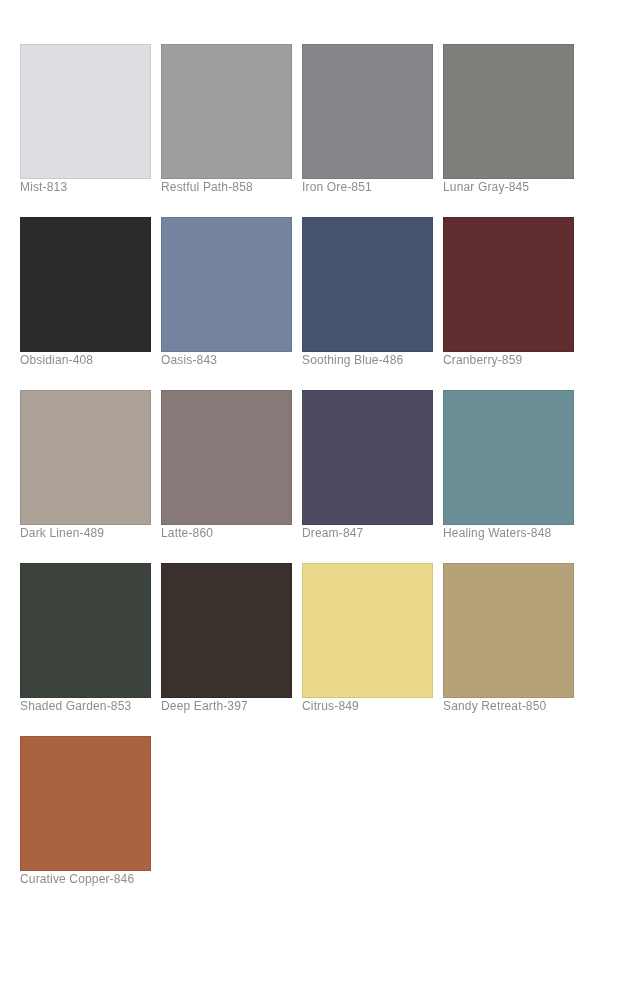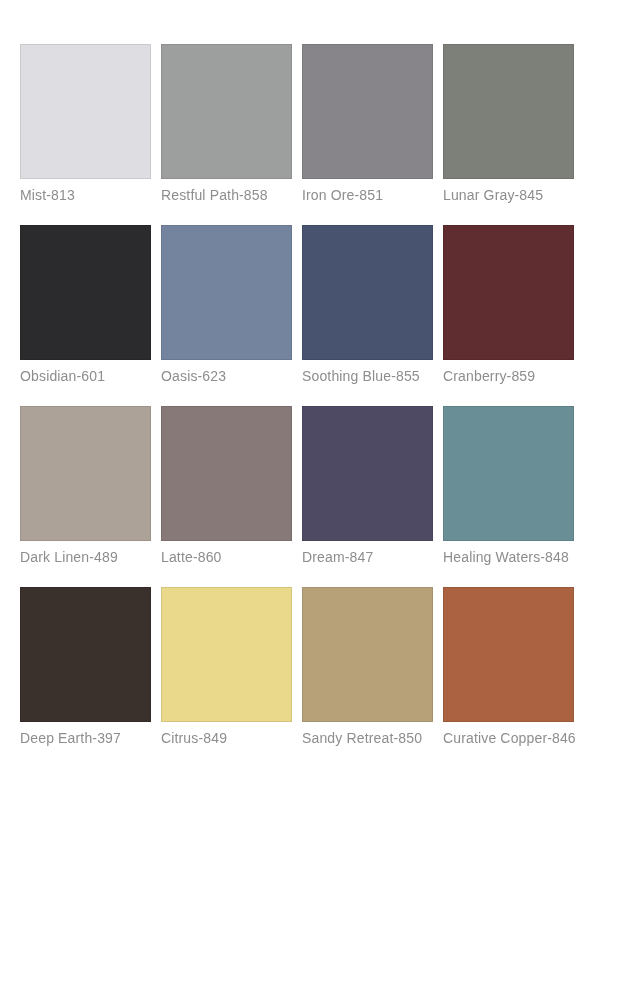--- a/index.html
+++ b/index.html
@@ -29,22 +29,22 @@
   }
   .swatch-chip {
     width: 131px;
     height: 135px;
     box-sizing: border-box;
     border: 1px solid rgba(0, 0, 0, 0.09);
     display: block;
   }
   .swatch-label {
     display: block;
-    margin-top: 10px;
-    font-size: 14px;
+    margin-top: 2px;
+    font-size: 12px;
     line-height: 13px;
     letter-spacing: 0.15px;
     color: #8d8d8d;
     white-space: nowrap;
     font-family: "Liberation Sans", sans-serif;
   }
 </style>
 </head>
 <body>
 
@@ -60,29 +60,29 @@
     <div class="swatch-cell">
       <div class="swatch-chip" style="background-color: rgb(135, 133, 137);"></div>
       <span class="swatch-label">Iron Ore-851</span>
     </div>
     <div class="swatch-cell">
       <div class="swatch-chip" style="background-color: rgb(125, 128, 121);"></div>
       <span class="swatch-label">Lunar Gray-845</span>
     </div>
     <div class="swatch-cell">
       <div class="swatch-chip" style="background-color: rgb(43, 43, 45);"></div>
-      <span class="swatch-label">Obsidian-601</span>
+      <span class="swatch-label">Obsidian-408</span>
     </div>
     <div class="swatch-cell">
       <div class="swatch-chip" style="background-color: rgb(116, 132, 159);"></div>
-      <span class="swatch-label">Oasis-623</span>
+      <span class="swatch-label">Oasis-843</span>
     </div>
     <div class="swatch-cell">
       <div class="swatch-chip" style="background-color: rgb(71, 83, 111);"></div>
-      <span class="swatch-label">Soothing Blue-855</span>
+      <span class="swatch-label">Soothing Blue-486</span>
     </div>
     <div class="swatch-cell">
       <div class="swatch-chip" style="background-color: rgb(95, 45, 47);"></div>
       <span class="swatch-label">Cranberry-859</span>
     </div>
     <div class="swatch-cell">
       <div class="swatch-chip" style="background-color: rgb(172, 162, 152);"></div>
       <span class="swatch-label">Dark Linen-489</span>
     </div>
     <div class="swatch-cell">
@@ -91,20 +91,24 @@
     </div>
     <div class="swatch-cell">
       <div class="swatch-chip" style="background-color: rgb(78, 74, 99);"></div>
       <span class="swatch-label">Dream-847</span>
     </div>
     <div class="swatch-cell">
       <div class="swatch-chip" style="background-color: rgb(106, 142, 150);"></div>
       <span class="swatch-label">Healing Waters-848</span>
     </div>
     <div class="swatch-cell">
+      <div class="swatch-chip" style="background-color: rgb(60, 66, 60);"></div>
+      <span class="swatch-label">Shaded Garden-853</span>
+    </div>
+    <div class="swatch-cell">
       <div class="swatch-chip" style="background-color: rgb(58, 48, 44);"></div>
       <span class="swatch-label">Deep Earth-397</span>
     </div>
     <div class="swatch-cell">
       <div class="swatch-chip" style="background-color: rgb(234, 217, 138);"></div>
       <span class="swatch-label">Citrus-849</span>
     </div>
     <div class="swatch-cell">
       <div class="swatch-chip" style="background-color: rgb(183, 161, 121);"></div>
       <span class="swatch-label">Sandy Retreat-850</span>

